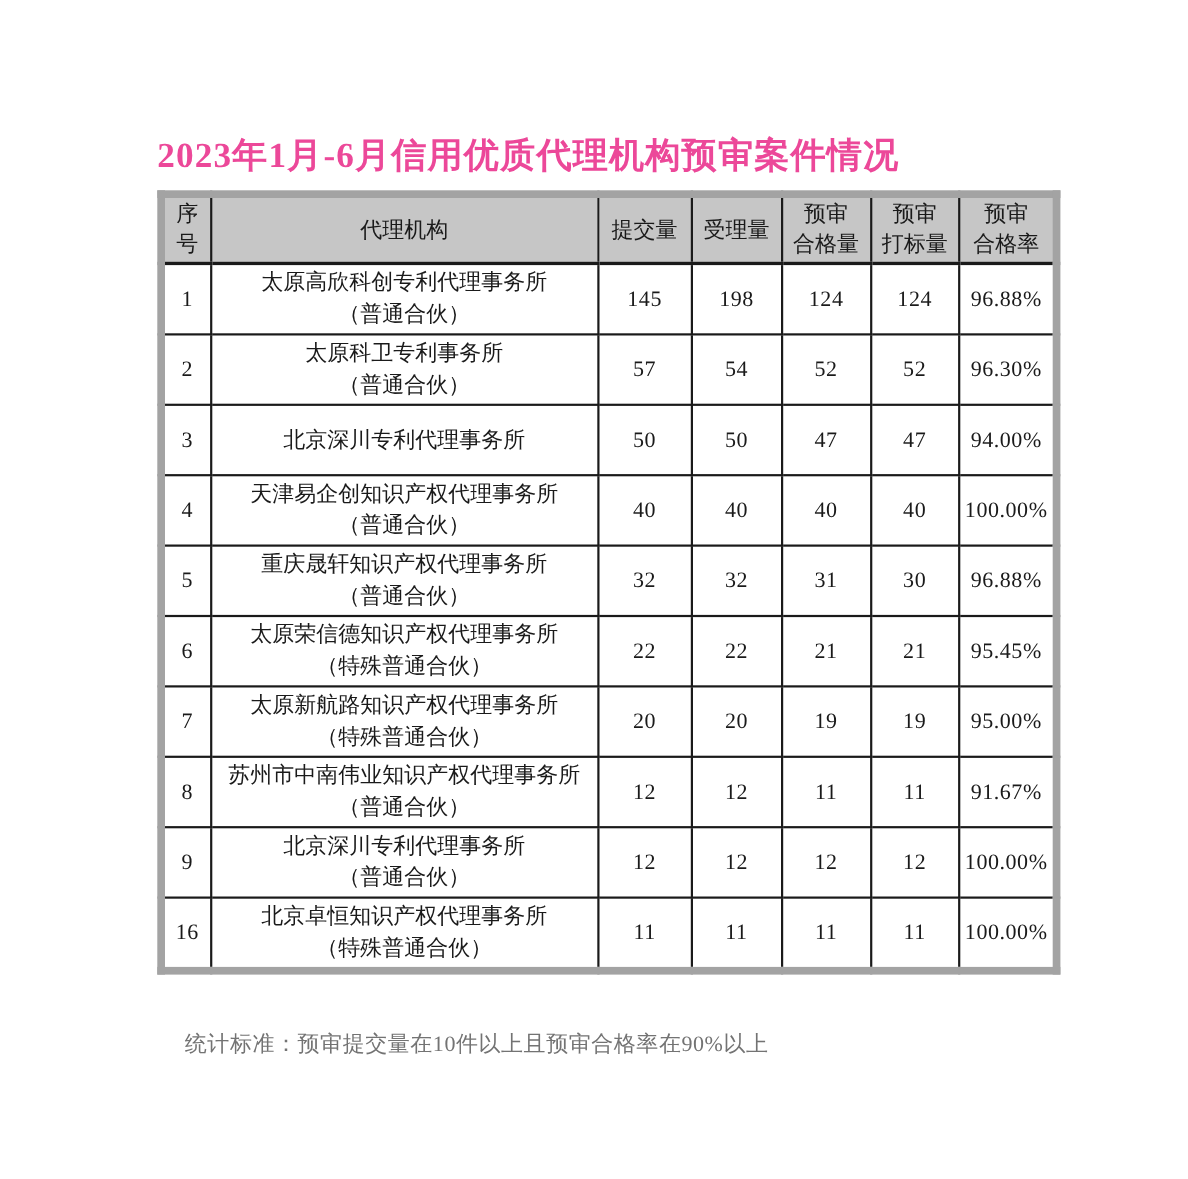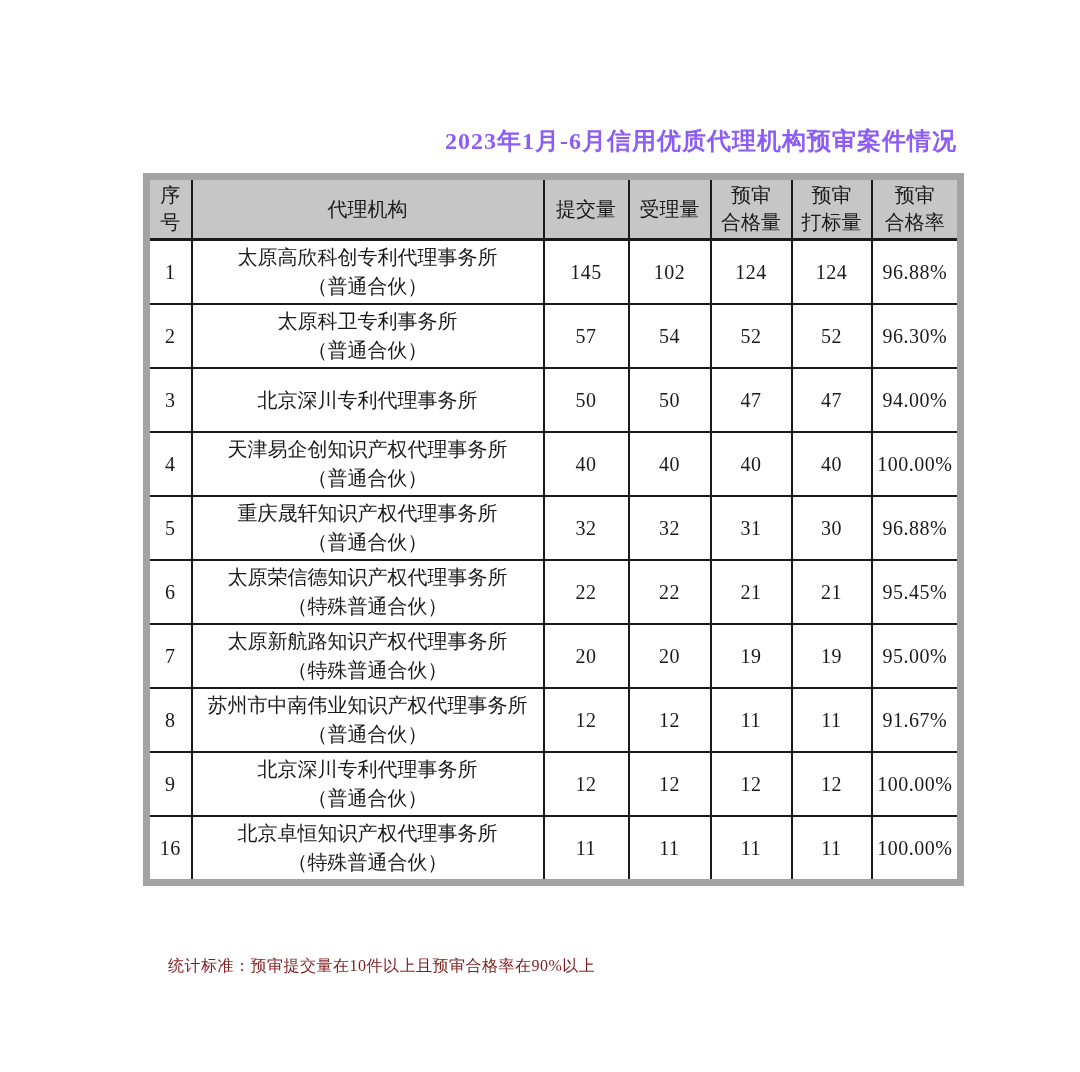--- a/index.html
+++ b/index.html
@@ -14,25 +14,25 @@
     color: #1a1a1a;
     overflow: hidden;
   }
   .content {
     width: 814px;
     margin-left: 143px;
     padding-top: 122px;
   }
   .doc-title {
     margin: 0 0 13px 0;
-    text-align: right;
-    font-size: 24px;
+    text-align: left;
+    font-size: 32px;
     font-weight: 700;
     letter-spacing: 1px;
-    color: #8b5cf6;
+    color: #ec4899;
     line-height: 38px;
   }
   table.stats-table {
     border-collapse: collapse;
     table-layout: fixed;
     width: 814px;
     border: 7px solid #a3a3a3;
   }
   table.stats-table th,
   table.stats-table td {
@@ -61,23 +61,23 @@
     letter-spacing: 0.5px;
   }
   .col-no      { width: 45px; }
   .col-agency  { width: 352px; }
   .col-submit  { width: 85px; }
   .col-accept  { width: 82px; }
   .col-qual    { width: 81px; }
   .col-mark    { width: 80px; }
   .col-rate    { width: 89px; }
   .note {
-    margin: 70px 0 0 25px;
-    font-size: 16px;
-    color: #7f1d1d;
+    margin: 49px 0 0 25px;
+    font-size: 20px;
+    color: #737373;
     letter-spacing: 0.5px;
   }
 </style>
 </head>
 <body>
 
 <div class="content">
 
   <h1 class="doc-title">2023年1月-6月信用优质代理机构预审案件情况</h1>
 
@@ -104,21 +104,21 @@
         <th>预审
 合格率</th>
       </tr>
     </thead>
     <tbody>
       <tr>
         <td class="num">1</td>
         <td>太原高欣科创专利代理事务所
 （普通合伙）</td>
         <td class="num">145</td>
-        <td class="num">102</td>
+        <td class="num">198</td>
         <td class="num">124</td>
         <td class="num">124</td>
         <td class="num">96.88%</td>
       </tr>
       <tr>
         <td class="num">2</td>
         <td>太原科卫专利事务所
 （普通合伙）</td>
         <td class="num">57</td>
         <td class="num">54</td>

